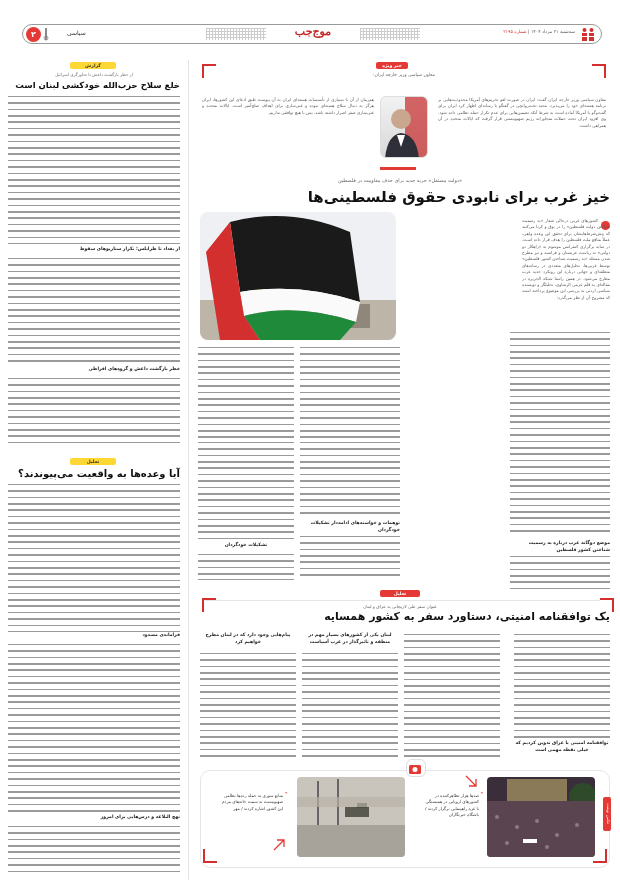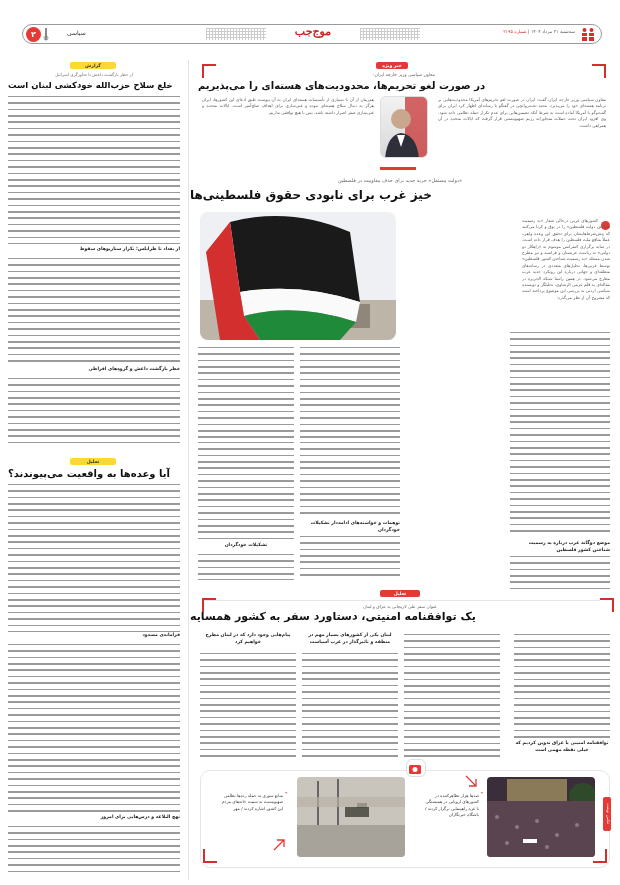--- a/index.html
+++ b/index.html
@@ -12,21 +12,21 @@
 .mh-date{right:26px;top:4px;font-size:4.5px;color:#555;white-space:nowrap}
 .mh-date .num{color:#d32f2f}
 .mh-center{left:245px;top:1px;width:90px;height:16px}
 .mh-grid{position:absolute;top:2px;width:60px;height:12px;background-image:linear-gradient(#ccc 1px,transparent 1px),linear-gradient(90deg,#ccc 1px,transparent 1px);background-size:3px 3px}
 .mh-brand{position:absolute;left:0;right:0;top:-1px;text-align:center;font-family:"DejaVu Serif",serif;font-size:11px;font-weight:bold;color:#c62828}
 .mh-section{left:44px;top:4px;font-size:6px;color:#333}
 .mh-page{left:3px;top:2px;width:15px;height:15px;border-radius:50%;background:#e53935;color:#fff;font-size:8px;font-weight:bold;text-align:center;line-height:15px}
 .mh-icon{left:20px;top:2px;width:6px;height:14px}
 
 .txt{font-size:4.2px;line-height:6.4px;color:#555;text-align:justify}
-.hl{font-weight:bold;color:#111;text-align:left;white-space:nowrap}
+.hl{font-weight:bold;color:#111;text-align:right;white-space:nowrap}
 .kicker{text-align:center;color:#666;white-space:nowrap}
 .tag{height:7px;border-radius:2px;font-size:4.5px;color:#fff;text-align:center;line-height:7px;font-weight:bold}
 .tag.red{background:#e53935}
 .tag.yellow{background:#fdd835;color:#333}
 .bracket{width:14px;height:14px;border-color:#d32f2f;border-style:solid}
 .vline{width:1px;background:#e3e3e3}
 .hrule{height:1px;background:#e6e6e6}
 .sub-h{font-size:4.6px;font-weight:bold;color:#222;text-align:right;line-height:6.5px}
 .lines{background-image:repeating-linear-gradient(#fff 0 1.8px,#9a9a9a 1.8px 3.4px,#fff 3.4px 6.4px)}
 .photo{overflow:hidden;border-radius:6px}
@@ -56,36 +56,35 @@
       <circle cx="3" cy="11" r="2" fill="none" stroke="#888" stroke-width=".8"></circle>
     </svg>
   <div class="abs mh-page">۲</div>
 </div>
 
 <div class="abs" style="left:198px;top:60px;width:412px;height:102px">
   <div class="abs bracket" style="left:4px;top:4px;border-width:2px 0 0 2px"></div>
   <div class="abs bracket" style="right:4px;top:4px;border-width:2px 2px 0 0"></div>
   <div class="abs tag red" style="left:178px;top:2px;width:32px">خبر ویژه</div>
   <div class="abs kicker" style="left:0;right:0;top:12px;font-size:4.5px">معاون سیاسی وزیر خارجه ایران:</div>
-  <div class="abs hl" style="left:0;right:0;top:20px;font-size:10px">در صورت لغو تحریم‌ها، محدودیت‌های هسته‌ای را می‌پذیریم</div>
   <div class="abs txt" style="right:4px;top:37px;width:168px;height:60px">معاون سیاسی وزیر خارجه ایران گفت: ایران در صورت لغو تحریم‌های آمریکا محدودیت‌هایی بر برنامه هسته‌ای خود را می‌پذیرد. مجید تخت‌روانچی در گفتگو با رسانه‌ای اظهار کرد ایران برای گفت‌وگو با آمریکا آماده است به شرط آنکه تضمین‌هایی برای عدم تکرار حمله نظامی داده شود. وی افزود ایران تحت حملات متجاوزانه رژیم صهیونیستی قرار گرفت که ایالات متحده در آن همراهی داشت.</div>
   <div class="abs photo" style="left:182px;top:36px;width:48px;height:62px;background:linear-gradient(#f2f2f2,#d8d8d8);border:1px solid #ddd">
     <svg viewBox="0 0 48 62" width="48" height="62">
       <rect x="26" y="0" width="22" height="62" fill="#c62828" opacity=".7"></rect>
       <circle cx="22" cy="22" r="10" fill="#c9a78e"></circle>
       <path d="M6 62 Q8 38 22 36 Q38 38 40 62Z" fill="#2f2f3a"></path>
       <path d="M18 38 L22 50 L26 38Z" fill="#fff"></path>
     </svg>
   </div>
   <div class="abs txt" style="left:4px;top:37px;width:172px;height:60px">هم‌زمان از آن با بسیاری از تأسیسات هسته‌ای ایران به آن پیوست طبق ادعای این کشورها، ایران هرگز به دنبال سلاح هسته‌ای نبوده و غنی‌سازی برای اهداف صلح‌آمیز است. ایالات متحده و غنی‌سازی صفر اصرار داشته باشد، پس با هیچ توافقی نداریم.</div>
 </div>
 <div class="abs" style="left:380px;top:167px;width:36px;height:3px;background:#e53935"></div>
 
 <div class="abs kicker" style="left:190px;width:420px;top:177px;font-size:5px">«دولت مستقل» حربه جدید برای حذف مقاومت در فلسطین</div>
-<div class="abs hl" style="left:190px;width:420px;top:188px;font-size:12px;font-family:'DejaVu Sans',sans-serif">خیز غرب برای نابودی حقوق فلسطینی‌ها</div>
+<div class="abs hl" style="left:190px;width:420px;top:188px;font-size:15px;font-family:'DejaVu Sans',sans-serif">خیز غرب برای نابودی حقوق فلسطینی‌ها</div>
 
 <div class="abs" style="right:10px;top:218px;width:100px;height:370px">
   <div class="abs" style="right:0;top:3px;width:9px;height:9px;border-radius:50%;background:#e53935"></div>
   <div class="abs txt" style="right:0;top:0;width:88px;height:110px;text-indent:12px">کشورهای غربی درحالی شعار «به رسمیت شناختن دولت فلسطین» را در بوق و کرنا می‌کنند که پیش‌شرط‌هایشان برای تحقق این وعده واهی، عملاً منافع ملت فلسطین را هدف قرار داده است. در سایه برگزاری کنفرانس موسوم به «راهکار دو دولتی» به ریاست عربستان و فرانسه و نیز مطرح شدن مسئله «به رسمیت شناختن کشور فلسطین» توسط غربی‌ها، تحلیل‌های متعددی در رسانه‌های منطقه‌ای و جهانی درباره این رویکرد جدید غرب مطرح می‌شود. در همین راستا شبکه الجزیره در مقاله‌ای به قلم عزمی الرشاوی، تحلیلگر و نویسنده سیاسی اردنی به بررسی این موضوع پرداخته است که مشروح آن از نظر می‌گذرد:</div>
   <div class="abs sub-h" style="right:0;top:322px;width:100px">موضع دوگانه غرب درباره به رسمیت شناختن کشور فلسطین</div>
   <div class="abs lines" style="right:0;top:112px;width:100px;height:205px"></div>
   <div class="abs lines" style="right:0;top:336px;width:100px;height:36px"></div>
 </div>
 
 <div class="abs photo" style="left:200px;top:212px;width:196px;height:128px;border-radius:8px">

